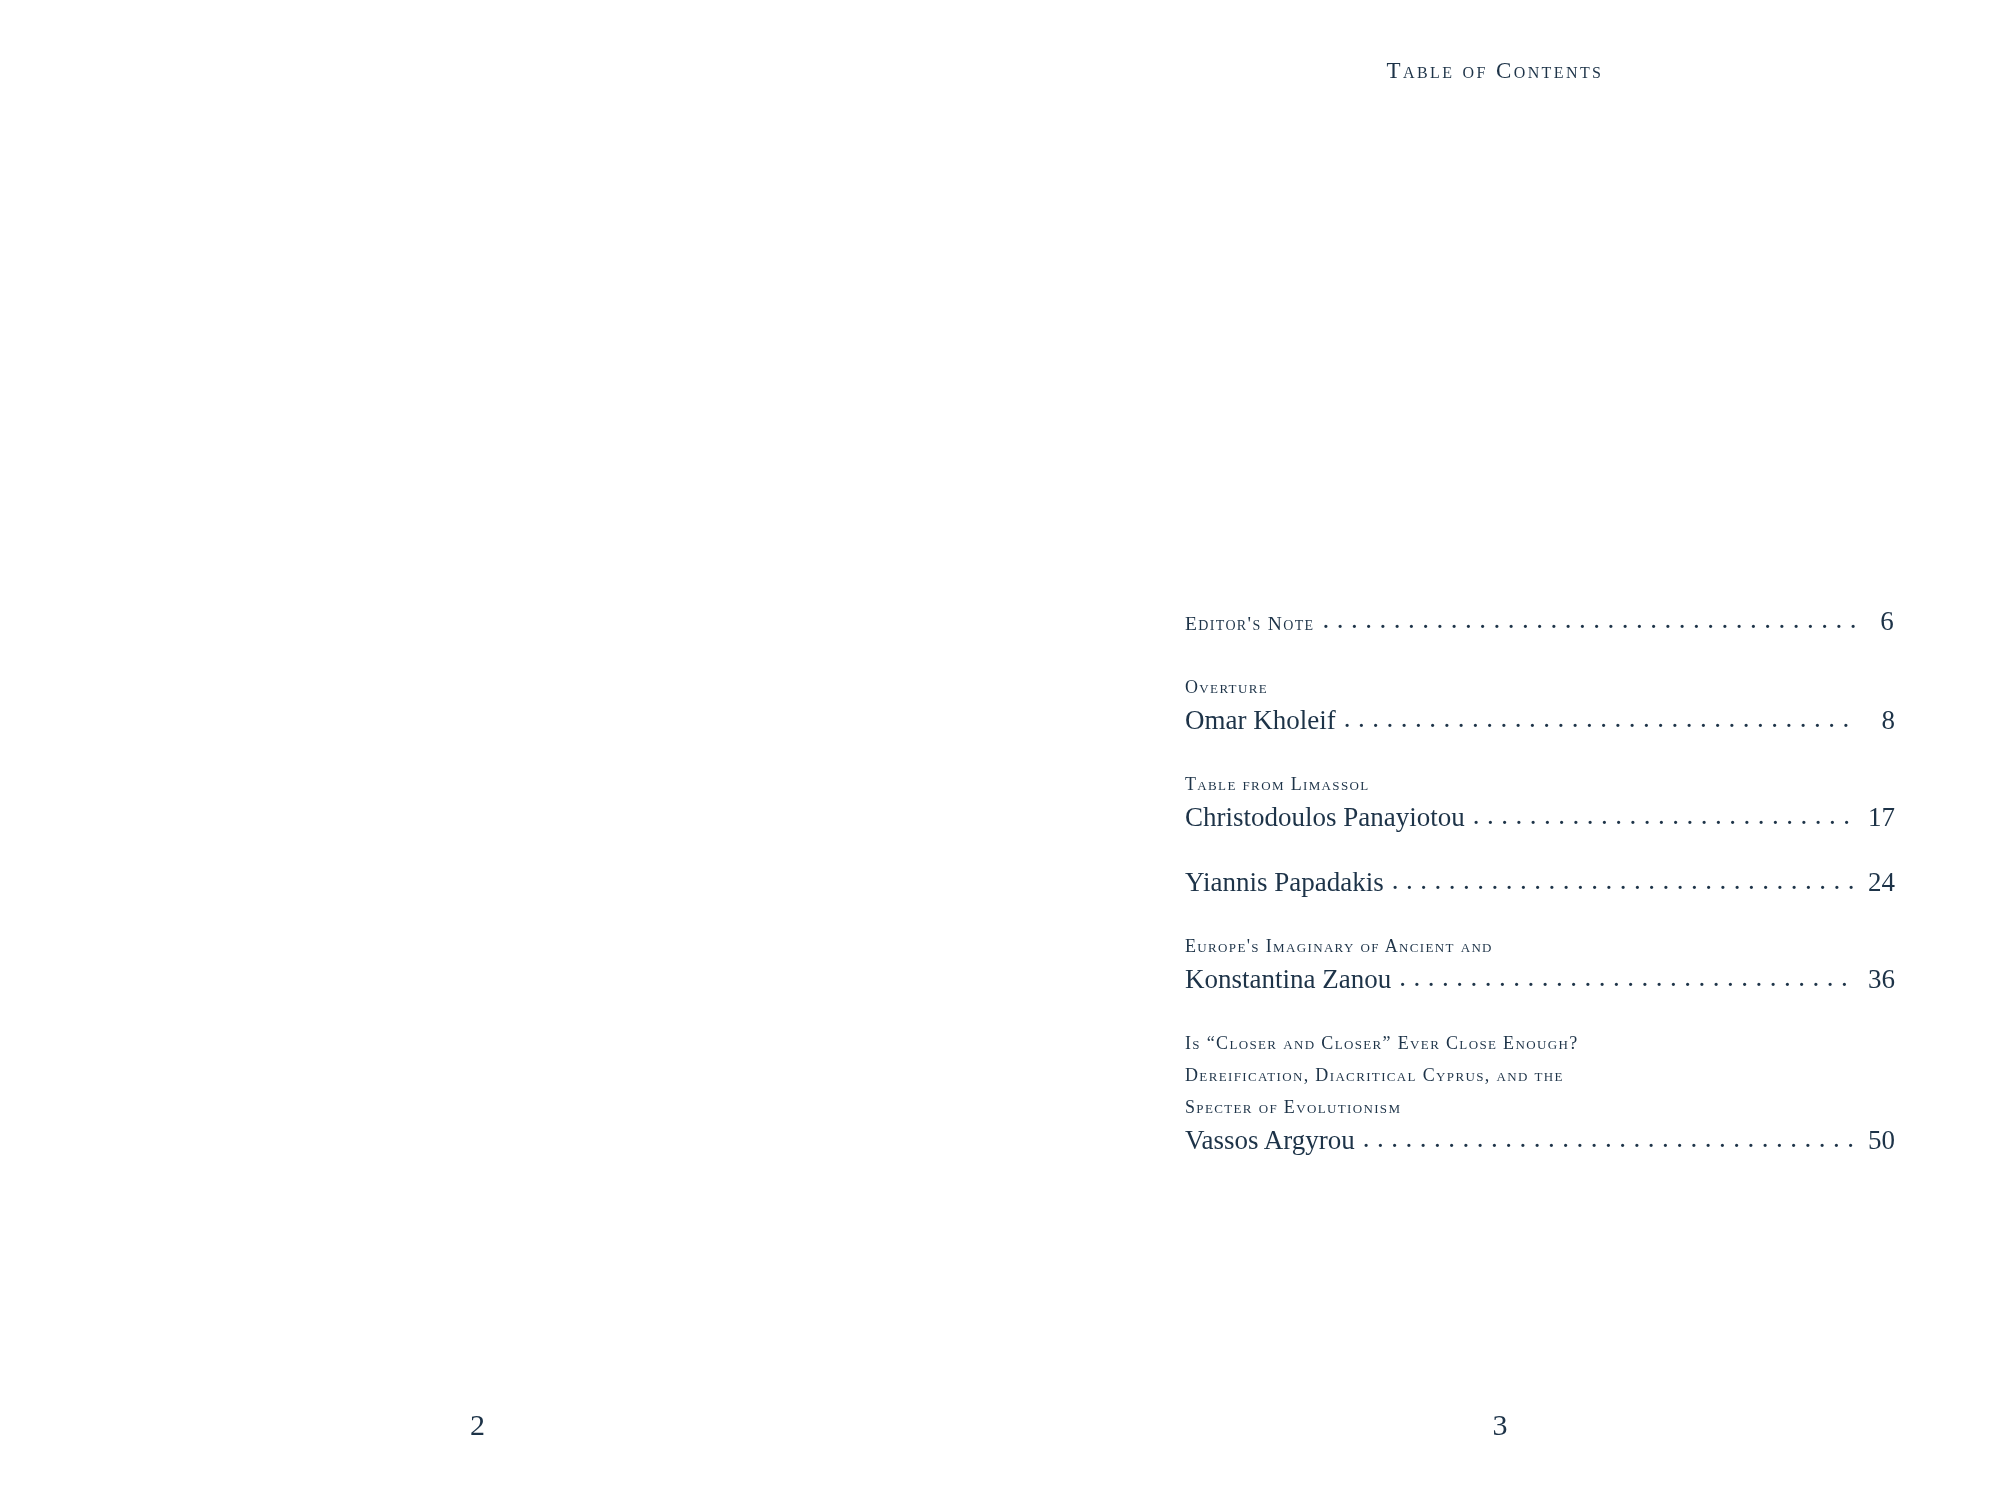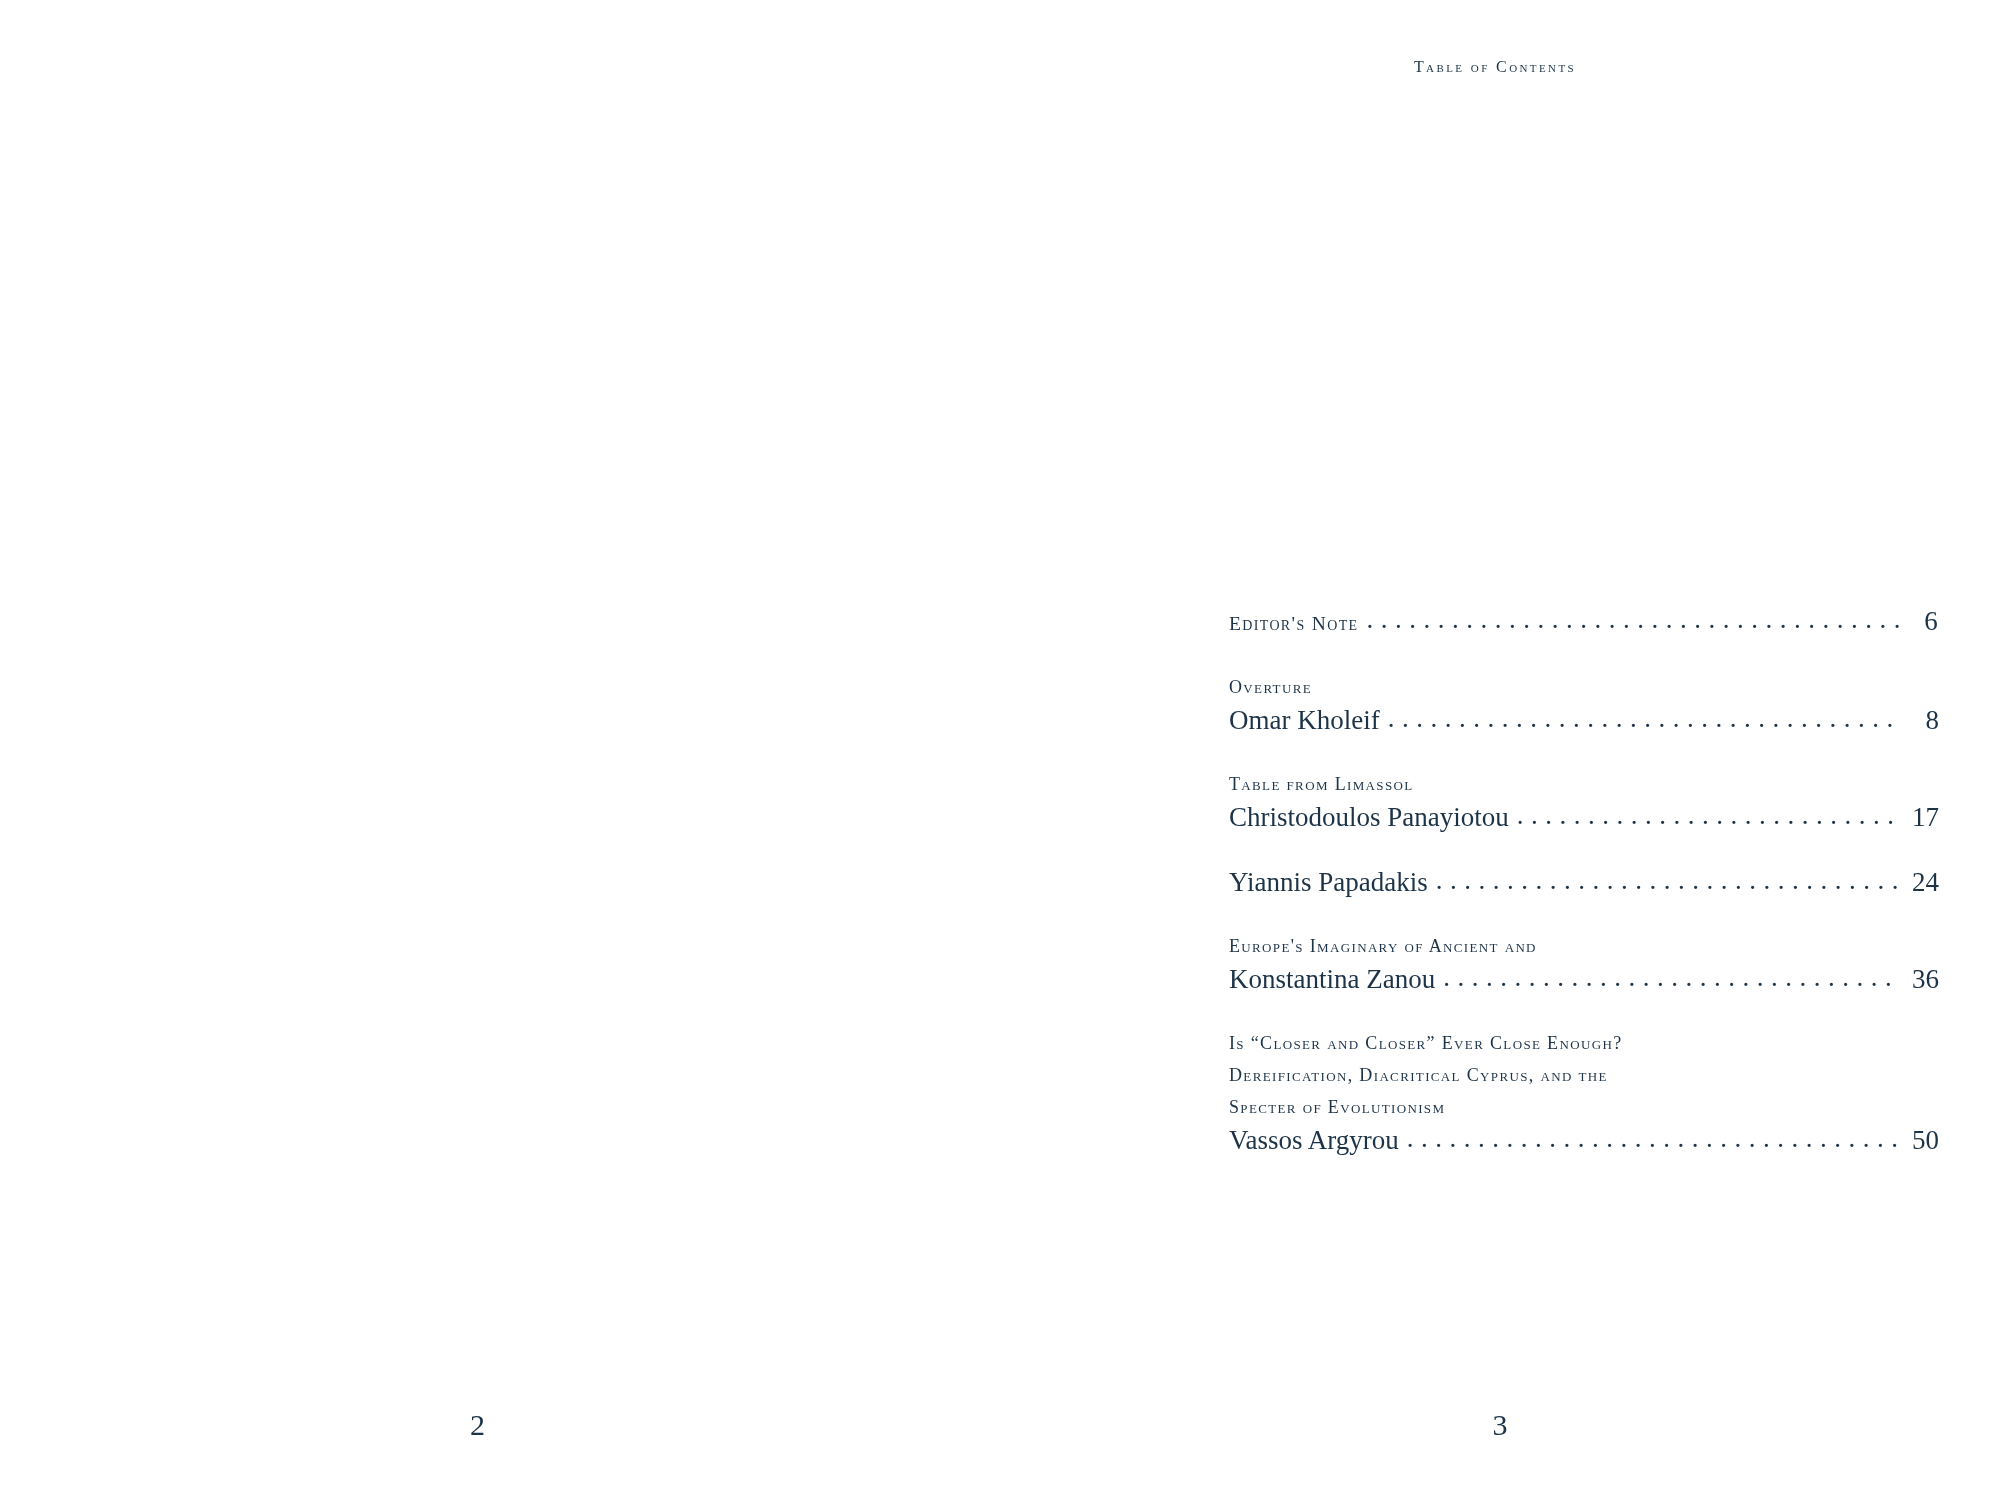--- a/index.html
+++ b/index.html
@@ -32,21 +32,21 @@
 
   
   .running-head {
     position: absolute;
     top: 58px;
     left: 0;
     width: 100%;
     text-align: center;
     font-variant: small-caps;
     letter-spacing: 2.4px;
-    font-size: 16px;
+    font-size: 23px;
     color: #1d3348;
   }
   .running-head .rh-inner {
     display: inline-block;
     transform: translateX(-5px);
   }
 
   
   .folio {
     position: absolute;
@@ -56,21 +56,20 @@
   }
   .folio-left  { left: 470px; }
   .folio-right { left: 50%; transform: translateX(-50%); }
 
   
   .toc {
     position: absolute;
     top: 605px;
     left: 185px;
     width: 710px;
-    margin-left: 44px;
   }
 
   .toc-entry {
     margin-bottom: 31px;
   }
   .toc-entry:last-child { margin-bottom: 0; }
 
   .toc-section {
     font-variant: small-caps;
     letter-spacing: 1.35px;

